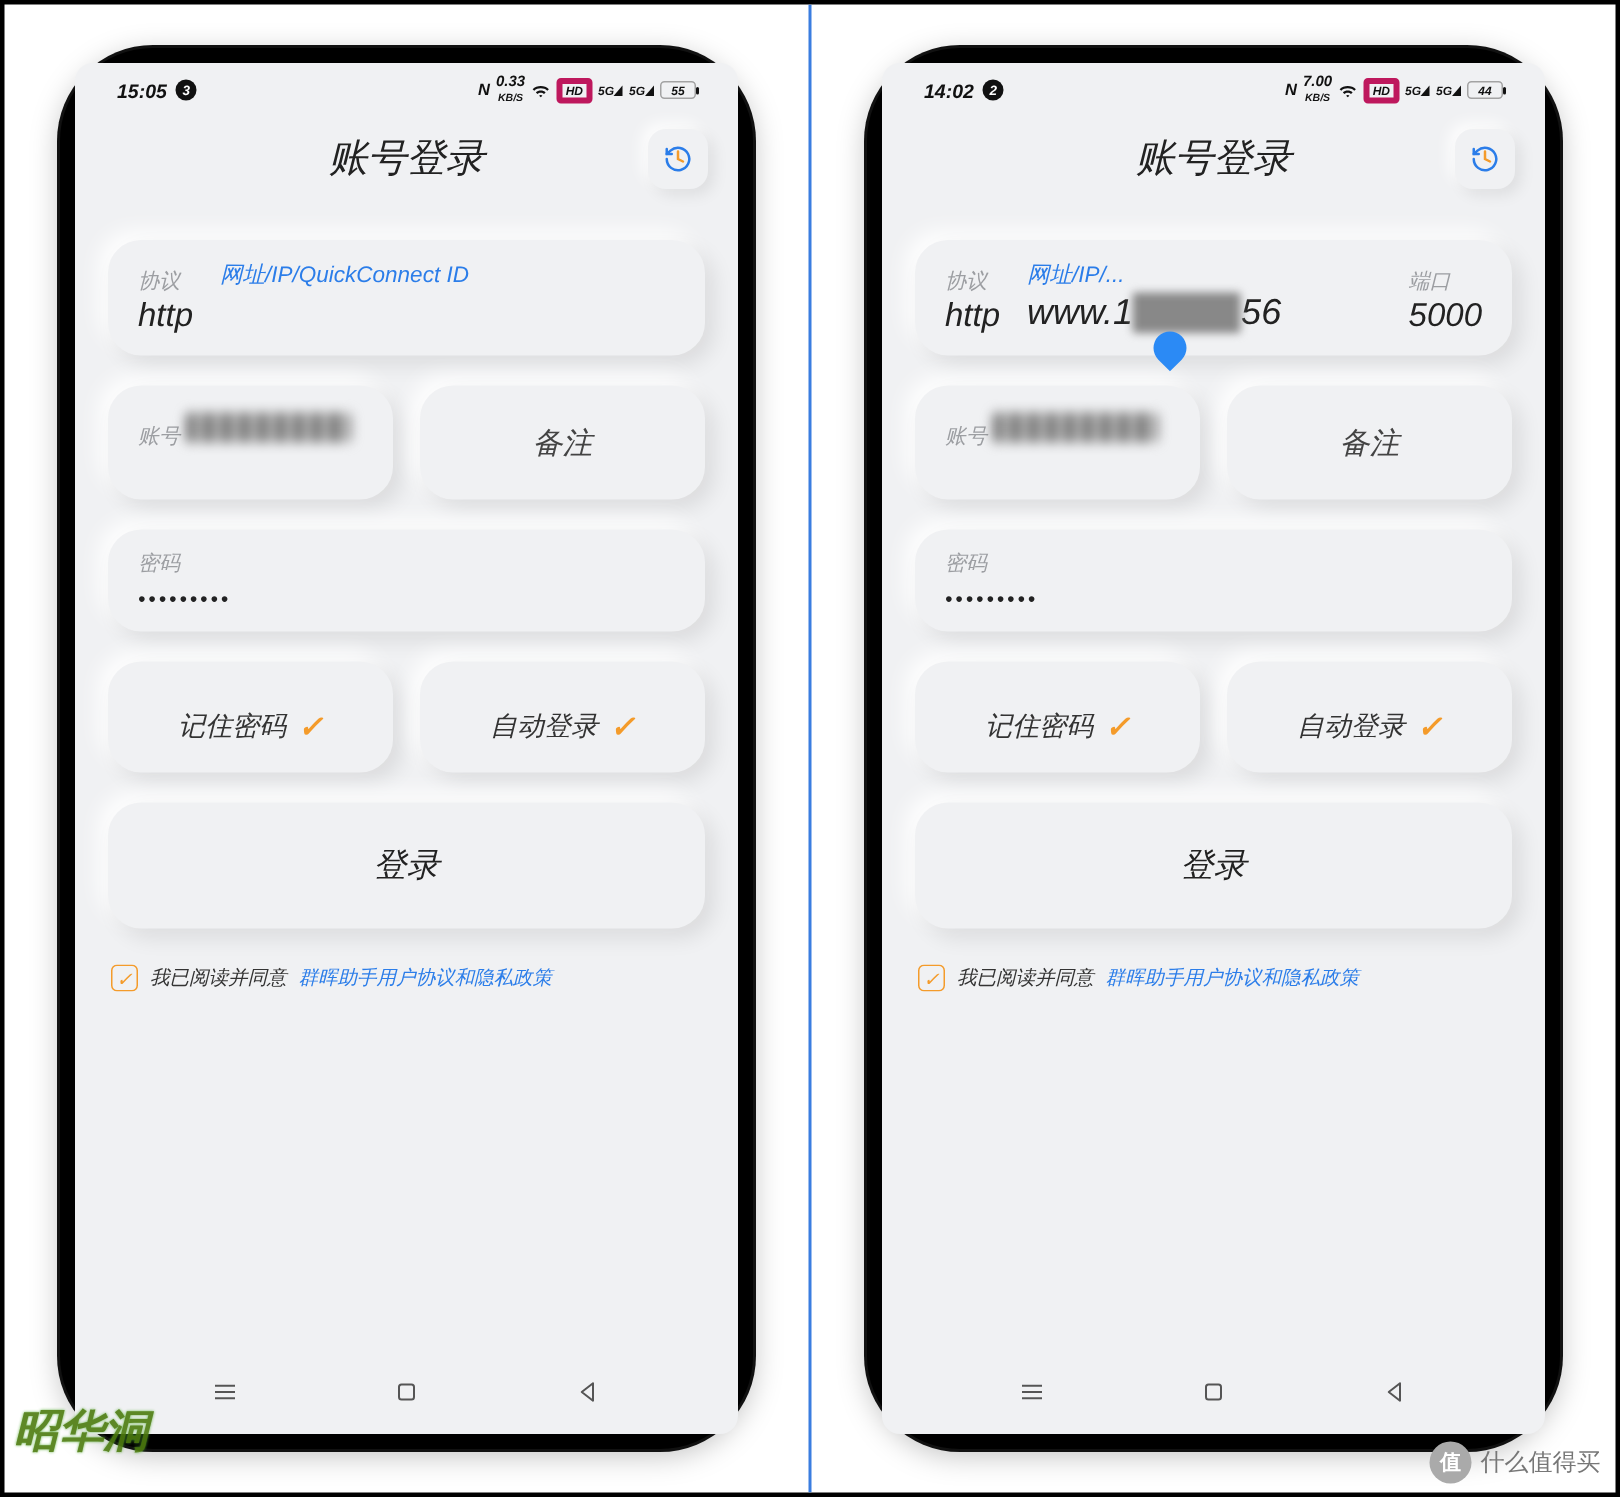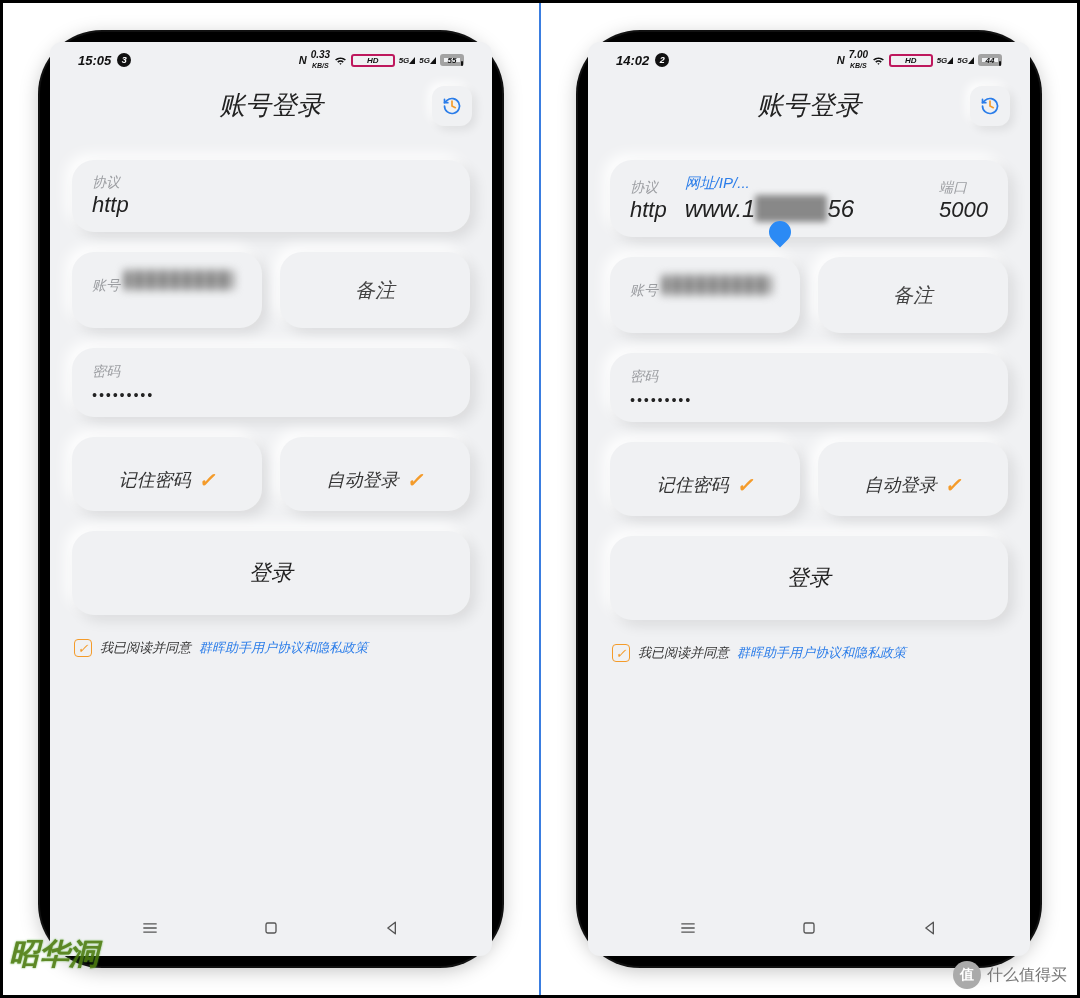--- a/index.html
+++ b/index.html
@@ -49,25 +49,25 @@
   }
   .status .left { display:flex; align-items:center; gap:6px;}
   .status .right { display:flex; align-items:center; gap:4px; font-size:10px;}
   .dot-badge {
     width:14px;height:14px;border-radius:50%;background:#111;color:#fff;
     display:inline-flex;align-items:center;justify-content:center;font-size:9px;font-weight:700;
   }
   .kbs { line-height:1; text-align:center;}
   .kbs .n{font-size:10px;font-weight:700;}
   .kbs .u{font-size:7px;font-weight:700;}
-  .pill { border:2px solid #be185d;border-radius:3px;padding:0 14px;font-size:8px;font-weight:700;}
+  .pill { border:4px solid #be185d;border-radius:3px;padding:0 2px;font-size:8px;font-weight:700;}
   .sig5g{font-size:8px;font-weight:700;position:relative;padding-right:6px;}
   .sig5g::after{content:"";position:absolute;right:0;bottom:1px;width:0;height:0;border-style:solid;border-width:0 0 7px 6px;border-color:transparent transparent #111 transparent;}
   .batt {
-    width:24px;height:12px;border:4px solid #a3a3a3;border-radius:3px;position:relative;
+    width:24px;height:12px;border:1px solid #a3a3a3;border-radius:3px;position:relative;
     display:flex;align-items:center;justify-content:center;font-size:8px;font-weight:700;
   }
   .batt::after{content:"";position:absolute;right:-3px;top:3px;width:2px;height:5px;background:#111;border-radius:1px;}
   .wifi{width:13px;height:13px;}
   .nfc{font-size:11px;font-weight:900;font-family:Arial;}
 
   
   .hdr {
     display:flex; align-items:center; justify-content:center;
     position:relative; height:54px; flex:0 0 54px;
@@ -192,20 +192,24 @@
           </div>
         </div>
 
         <div class="content">
           <div class="card">
             <div class="addr-row">
               <div class="addr-col proto">
                 <span class="lbl">协议</span>
                 <span class="val-lg">http</span>
               </div>
+              <div class="addr-col main">
+                <span class="lbl-link">网址/IP/QuickConnect ID</span>
+                <span class="val">&nbsp;</span>
+              </div>
             </div>
           </div>
 
           <div class="row2">
             <div class="card">
               <span class="lbl">账号</span>
               <span class="redact"></span>
             </div>
             <div class="card">
               <div class="center-lbl">备注</div>

